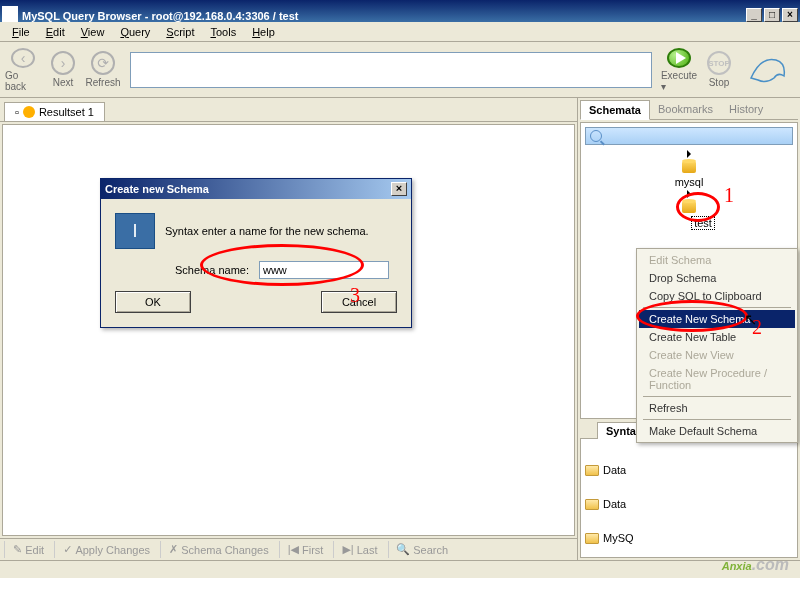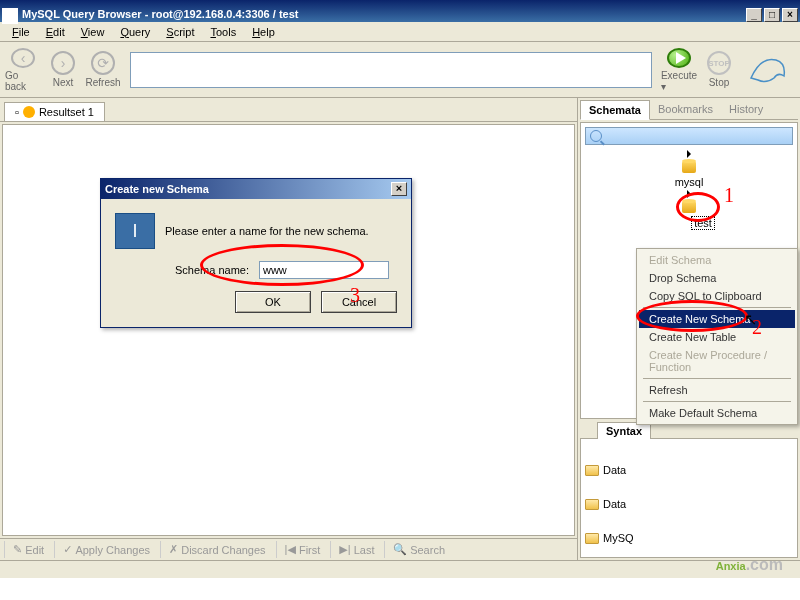--- a/index.html
+++ b/index.html
@@ -1,18 +1,18 @@
 <!DOCTYPE html>
 <html><head>
 <meta charset="utf-8">
 <style>
 * { margin: 0; padding: 0; box-sizing: border-box; font-family: Tahoma, sans-serif; font-size: 11px; }
 body { background: #fff; width: 800px; height: 600px; position: relative; overflow: hidden; }
 
-.titlebar { background: linear-gradient(to bottom, #0a246a, #3a6ea5); height: 22px; display: flex; align-items: flex-start; padding: 8px 2px; color: #fff; font-weight: bold; }
+.titlebar { background: linear-gradient(to bottom, #0a246a, #3a6ea5); height: 22px; display: flex; align-items: flex-end; padding: 0 2px; color: #fff; font-weight: bold; }
 .titlebar .icon { width: 16px; height: 16px; margin-right: 4px; background: #fff; display: inline-block; }
 .titlebar .title { flex: 1; }
 .titlebar .winbtns { display: flex; gap: 2px; }
 .titlebar .winbtn { width: 16px; height: 14px; background: #d4d0c8; border: 1px solid #fff; border-right-color: #404040; border-bottom-color: #404040; text-align: center; line-height: 12px; color: #000; font-weight: bold; font-size: 10px; }
 
 .menubar { background: #ece9d8; border-bottom: 1px solid #aca899; height: 20px; display: flex; align-items: center; padding: 0 4px; }
 .menubar .menuitem { padding: 2px 8px; cursor: default; }
 .menubar .menuitem span { text-decoration: underline; }
 
 .toolbar { background: #ece9d8; border-bottom: 1px solid #aca899; height: 56px; display: flex; align-items: center; padding: 4px; gap: 2px; }
@@ -58,38 +58,38 @@
 
 .dialog { position: absolute; left: 100px; top: 178px; width: 312px; background: #ece9d8; border: 1px solid #0a246a; box-shadow: 2px 2px 4px rgba(0,0,0,0.3); }
 .dialog .dtitle { background: linear-gradient(to right, #0a246a, #a6caf0); color: #fff; font-weight: bold; padding: 3px 4px; display: flex; align-items: center; }
 .dialog .dtitle .txt { flex: 1; }
 .dialog .dtitle .xbtn { width: 16px; height: 14px; background: #d4d0c8; border: 1px solid #fff; border-right-color: #404040; border-bottom-color: #404040; text-align: center; line-height: 11px; font-weight: bold; color: #000; }
 .dialog .dbody { padding: 14px; }
 .dialog .drow { display: flex; align-items: center; gap: 10px; margin-bottom: 12px; }
 .dialog .drow.indent { margin-left: 60px; align-items: center; }
 .dialog .dicon { width: 40px; height: 36px; background: #3a6ea5; border: 1px solid #1a4e85; display: flex; align-items: center; justify-content: center; color: #fff; font-size: 18px; }
 .dialog input[type=text] { width: 130px; height: 18px; border: 1px solid #7f9db9; padding: 0 3px; background: #fff; }
-.dialog .dbtns { display: flex; justify-content: flex-end; gap: 10px; margin-top: 8px; }
+.dialog .dbtns { display: flex; justify-content: space-between; gap: 10px; margin-top: 8px; }
 .dialog .dbtn { width: 76px; height: 22px; background: #ece9d8; border: 1px solid #404040; box-shadow: inset 1px 1px 0 #fff, inset -1px -1px 0 #aca899; }
 
 .ctxmenu { position: absolute; right: 2px; top: 248px; width: 162px; background: #f5f4ea; border: 1px solid #aca899; box-shadow: 2px 2px 4px rgba(0,0,0,0.3); padding: 2px; }
 .ctxitem { padding: 3px 10px; color: #333; }
 .ctxitem.dis { color: #aca899; }
 .ctxitem.hl { background: #0a246a; color: #fff; }
 .ctxsep { height: 1px; background: #aca899; margin: 2px 4px; }
 
 .annot { position: absolute; pointer-events: none; }
 .ellipse1 { left: 676px; top: 192px; width: 44px; height: 30px; border: 3px solid red; border-radius: 50%; }
 .num1 { left: 724px; top: 184px; color: red; font-size: 20px; font-family: serif; }
 .ellipse2 { left: 636px; top: 300px; width: 112px; height: 32px; border: 3px solid red; border-radius: 50%; }
 .num2 { left: 752px; top: 316px; color: red; font-size: 20px; font-family: serif; }
 .ellipse3 { left: 200px; top: 244px; width: 164px; height: 42px; border: 3px solid red; border-radius: 50%; }
 .num3 { left: 350px; top: 284px; color: red; font-size: 20px; font-family: serif; }
 .cursor { left: 744px; top: 310px; font-size: 16px; color: #000; }
-.watermark { position: absolute; right: 17px; bottom: 24px; font-size: 24px; color: #7fb238; font-weight: bold; }
+.watermark { position: absolute; right: 11px; bottom: 24px; font-size: 24px; font-style: italic; color: #7fb238; font-weight: bold; }
 .watermark .gray { color: #bbb; font-size: 16px; }
 </style>
 </head>
 <body>
 
 <div class="titlebar">
   <span class="icon"></span>
   <span class="title">MySQL Query Browser - root@192.168.0.4:3306 / test</span>
   <div class="winbtns">
     <div class="winbtn">_</div>
@@ -141,21 +141,21 @@
       <div class="tab">
         <span>▫</span>
         <span class="bolt"></span>
         <span>Resultset 1</span>
       </div>
     </div>
     <div class="content"></div>
     <div class="bottombar">
       <div class="bbtn">✎ <span>Edit</span></div>
       <div class="bbtn">✓ <span>Apply Changes</span></div>
-      <div class="bbtn">✗ <span>Discard Changes</span></div>
+      <div class="bbtn">✗ <span>Schema Changes</span></div>
       <div class="bbtn">|◀ <span>First</span></div>
       <div class="bbtn">▶| <span>Last</span></div>
       <div class="bbtn">🔍 <span>Search</span></div>
     </div>
   </div>
 
   <div class="rightpane">
     <div class="righttabs">
       <div class="righttab active">Schemata</div>
       <div class="righttab">Bookmarks</div>
@@ -201,40 +201,41 @@
 <div class="statusbar"></div>
 
 <div class="dialog">
   <div class="dtitle">
     <span class="txt">Create new Schema</span>
     <span class="xbtn">×</span>
   </div>
   <div class="dbody">
     <div class="drow">
       <div class="dicon">I</div>
-      <div>Please enter a name for the new schema.</div>
+      <div>Syntax enter a name for the new schema.</div>
     </div>
     <div class="drow indent">
       <span>Schema name:</span>
       <input type="text" value="www" style="">
     </div>
     <div class="dbtns">
       <button class="dbtn">OK</button>
       <button class="dbtn">Cancel</button>
     </div>
   </div>
 </div>
 
 <div class="ctxmenu">
   <div class="ctxitem dis">Edit Schema</div>
   <div class="ctxitem">Drop Schema</div>
   <div class="ctxitem">Copy SQL to Clipboard</div>
   <div class="ctxsep"></div>
   <div class="ctxitem hl">Create New Schema</div>
   <div class="ctxitem">Create New Table</div>
+  <div class="ctxitem dis">Create New View</div>
   <div class="ctxitem dis">Create New Procedure / Function</div>
   <div class="ctxsep"></div>
   <div class="ctxitem">Refresh</div>
   <div class="ctxsep"></div>
   <div class="ctxitem">Make Default Schema</div>
 </div>
 
 <div class="annot ellipse1"></div>
 <div class="annot num1">1</div>
 <div class="annot ellipse2"></div>

